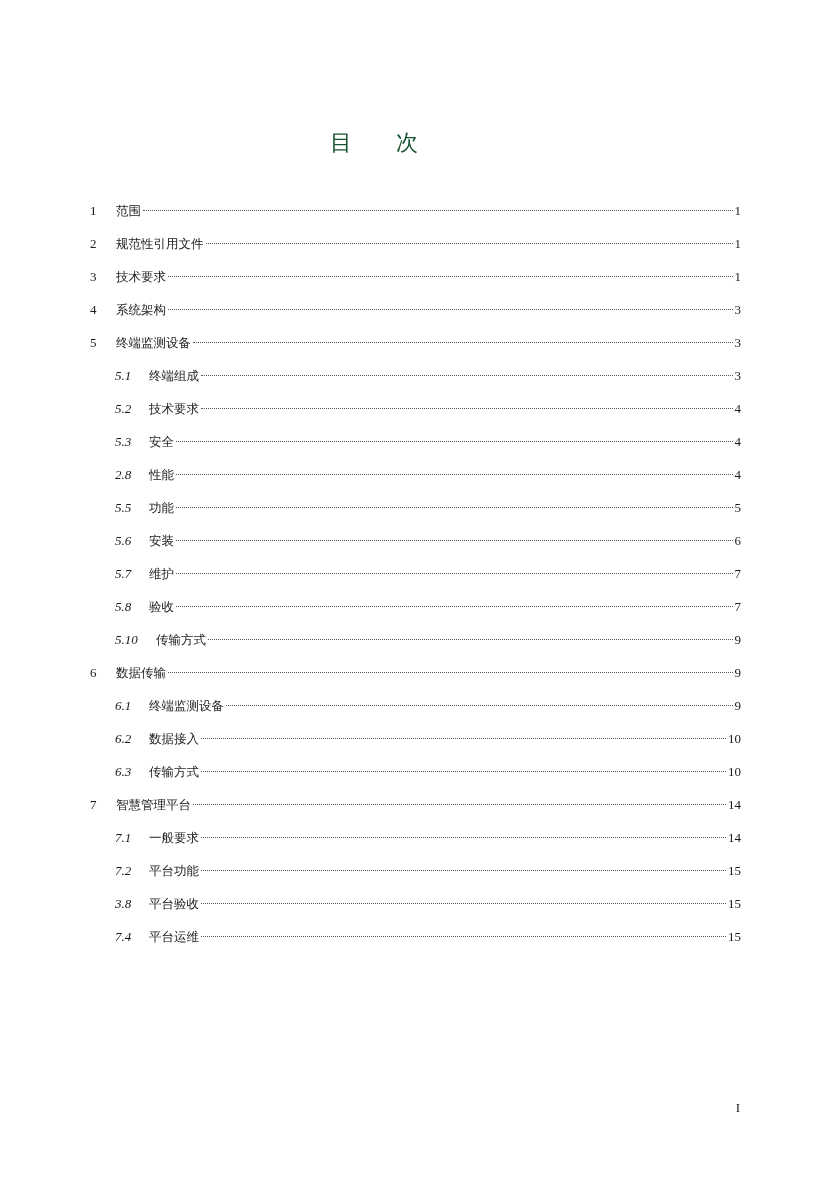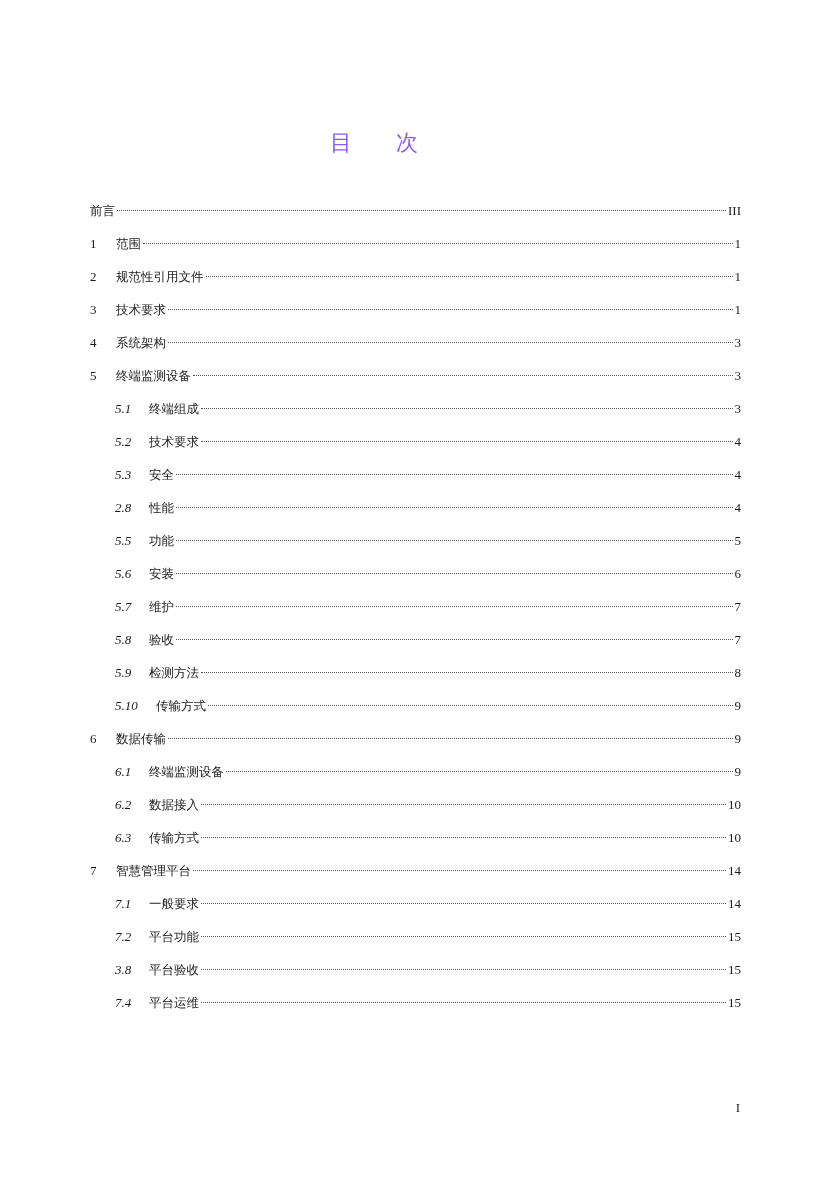--- a/index.html
+++ b/index.html
@@ -17,21 +17,21 @@
     }
     .title {
       position: absolute;
       top: 128px;
       left: 0;
       width: 748px;
       text-align: center;
       font-family: "DejaVu Sans", "Liberation Sans", sans-serif;
       font-size: 22px;
       letter-spacing: 0;
-      color: #8b5cf6;
+      color: #14532d;
     }
     .title span.gap {
       display: inline-block;
       width: 44px;
     }
     .toc {
       position: absolute;
       top: 194px;
       left: 90px;
       width: 651px;
@@ -86,25 +86,20 @@
   </style>
 </head>
 <body>
 
 <div class="title">
   <span>目</span><span class="gap"></span><span>次</span>
 </div>
 
 <div class="toc">
 
-  <div class="toc-row lvl1">
-    <span class="label">前言</span>
-    <span class="leader"></span>
-    <span class="page">III</span>
-  </div>
 
   <div class="toc-row lvl1">
     <span class="num">1</span>
     <span class="label">范围</span>
     <span class="leader"></span>
     <span class="page">1</span>
   </div>
 
   <div class="toc-row lvl1">
     <span class="num">2</span>
@@ -183,26 +178,20 @@
     <span class="page">7</span>
   </div>
 
   <div class="toc-row lvl2">
     <span class="num">5.8</span>
     <span class="label">验收</span>
     <span class="leader"></span>
     <span class="page">7</span>
   </div>
 
-  <div class="toc-row lvl2">
-    <span class="num">5.9</span>
-    <span class="label">检测方法</span>
-    <span class="leader"></span>
-    <span class="page">8</span>
-  </div>
 
   <div class="toc-row lvl2">
     <span class="num wide">5.10</span>
     <span class="label">传输方式</span>
     <span class="leader"></span>
     <span class="page">9</span>
   </div>
 
   <div class="toc-row lvl1">
     <span class="num">6</span>

